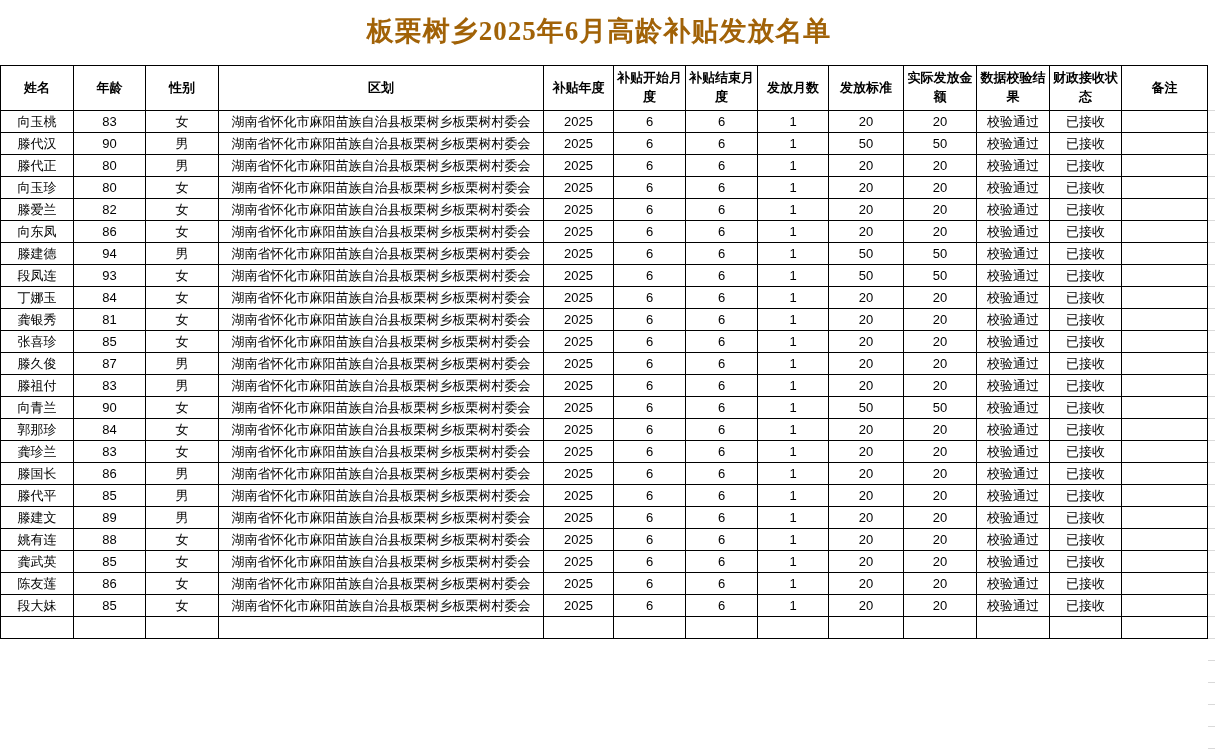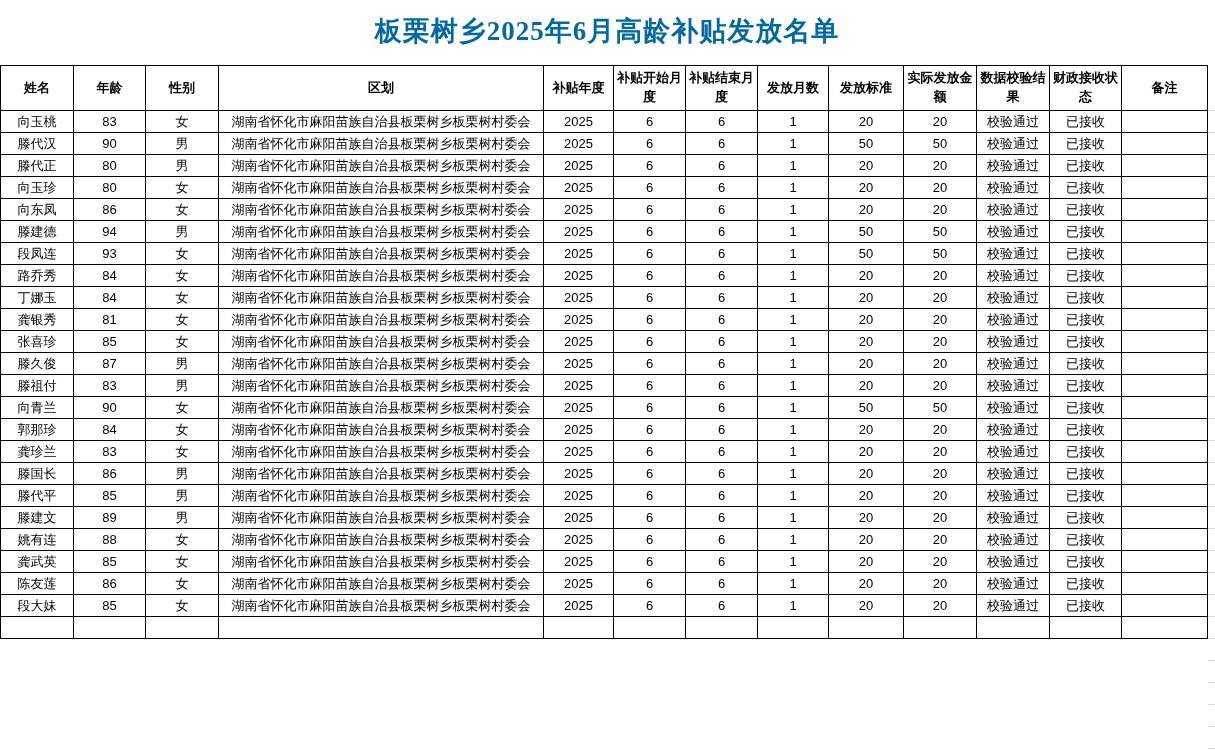--- a/index.html
+++ b/index.html
@@ -11,27 +11,27 @@
     position: relative;
     width: 1215px;
     height: 750px;
     overflow: hidden;
     background: #ffffff;
     font-family: "Liberation Sans", "DejaVu Sans", sans-serif;
   }
   .title {
     position: absolute;
     top: 13px;
-    left: 12px;
+    left: 4px;
     width: 1190px;
     text-align: center;
     font-family: "Liberation Serif", "DejaVu Serif", serif;
     font-weight: bold;
     font-size: 27px;
-    color: #0369a1;
+    color: #a16207;
     letter-spacing: 1px;
   }
   table.sheet {
     position: absolute;
     top: 65px;
     left: 0;
     width: 1207px;
     border-collapse: collapse;
     table-layout: fixed;
   }
@@ -170,20 +170,35 @@
           <td>6</td>
           <td>6</td>
           <td>1</td>
           <td>20</td>
           <td>20</td>
           <td>校验通过</td>
           <td>已接收</td>
           <td></td>
         </tr>
         <tr>
+          <td>滕爱兰</td>
+          <td>82</td>
+          <td>女</td>
+          <td>湖南省怀化市麻阳苗族自治县板栗树乡板栗树村委会</td>
+          <td>2025</td>
+          <td>6</td>
+          <td>6</td>
+          <td>1</td>
+          <td>20</td>
+          <td>20</td>
+          <td>校验通过</td>
+          <td>已接收</td>
+          <td></td>
+        </tr>
+        <tr>
           <td>向东凤</td>
           <td>86</td>
           <td>女</td>
           <td>湖南省怀化市麻阳苗族自治县板栗树乡板栗树村委会</td>
           <td>2025</td>
           <td>6</td>
           <td>6</td>
           <td>1</td>
           <td>20</td>
           <td>20</td>
@@ -210,35 +225,20 @@
           <td>段凤连</td>
           <td>93</td>
           <td>女</td>
           <td>湖南省怀化市麻阳苗族自治县板栗树乡板栗树村委会</td>
           <td>2025</td>
           <td>6</td>
           <td>6</td>
           <td>1</td>
           <td>50</td>
           <td>50</td>
-          <td>校验通过</td>
-          <td>已接收</td>
-          <td></td>
-        </tr>
-        <tr>
-          <td>路乔秀</td>
-          <td>84</td>
-          <td>女</td>
-          <td>湖南省怀化市麻阳苗族自治县板栗树乡板栗树村委会</td>
-          <td>2025</td>
-          <td>6</td>
-          <td>6</td>
-          <td>1</td>
-          <td>20</td>
-          <td>20</td>
           <td>校验通过</td>
           <td>已接收</td>
           <td></td>
         </tr>
         <tr>
           <td>丁娜玉</td>
           <td>84</td>
           <td>女</td>
           <td>湖南省怀化市麻阳苗族自治县板栗树乡板栗树村委会</td>
           <td>2025</td>

